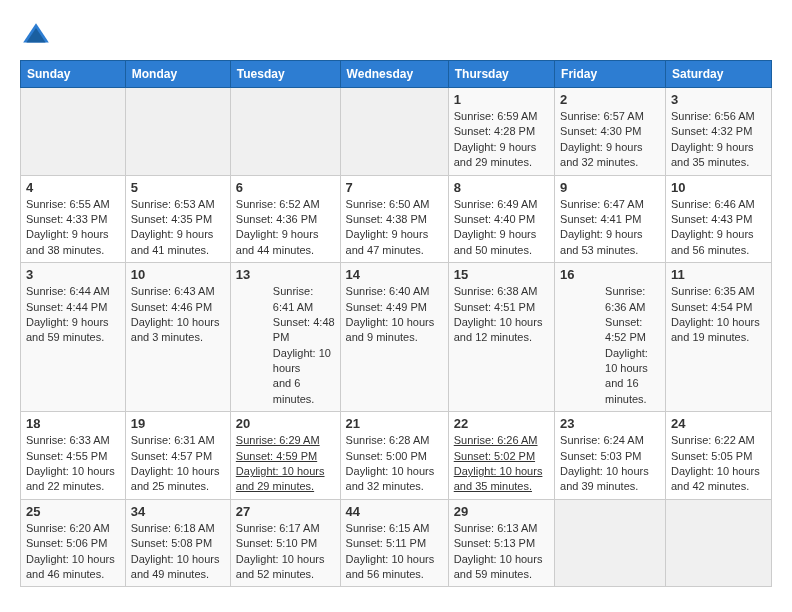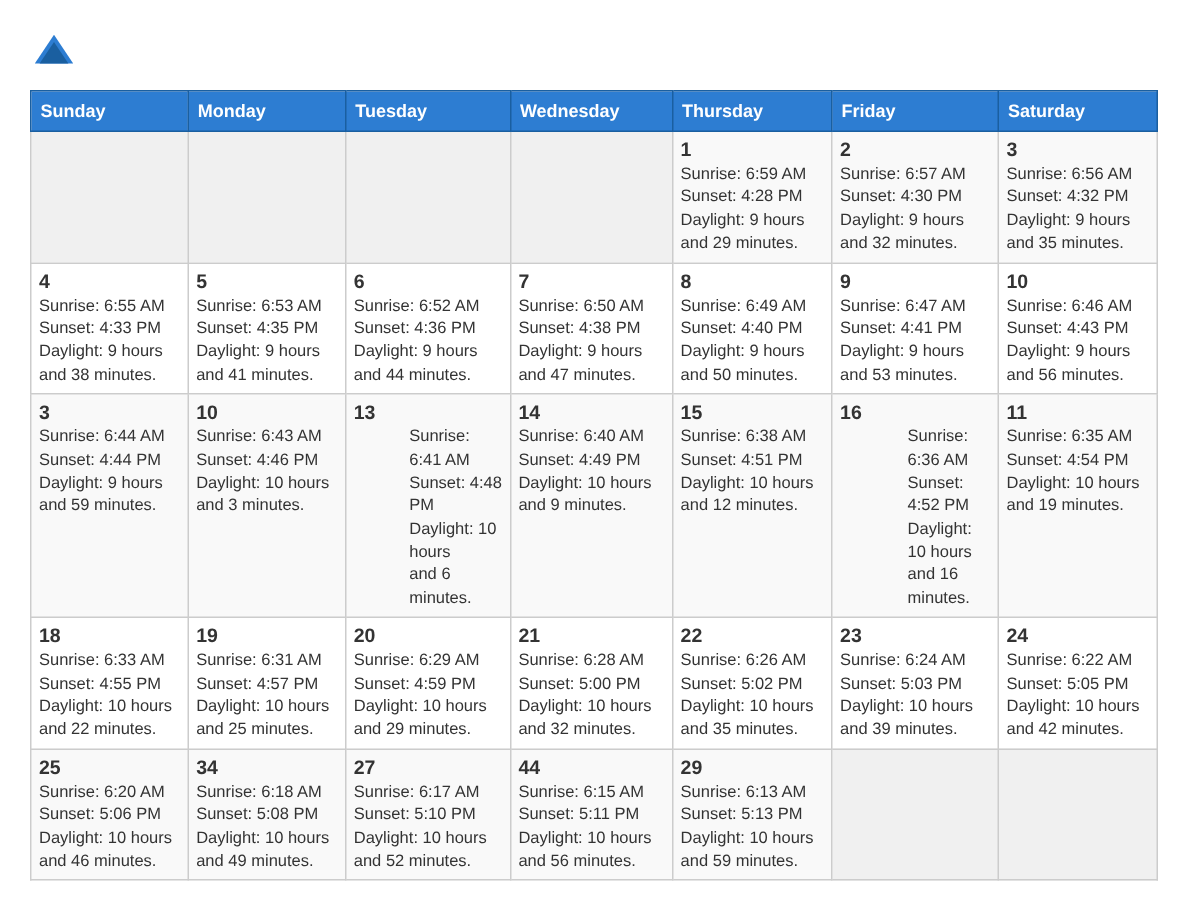--- a/index.html
+++ b/index.html
@@ -265,35 +265,35 @@
         </td>
         <td>
           <span class="day-number">19</span>
           <div class="day-info" style="white-space: pre-line;">Sunrise: 6:31 AM
 Sunset: 4:57 PM
 Daylight: 10 hours
 and 25 minutes.</div>
         </td>
         <td>
           <span class="day-number">20</span>
-          <div class="day-info" style="white-space: pre-line;">Sunrise: 6:29 AM
+          <div class="day-info" style="white-space: pre-line; text-decoration: underline;">Sunrise: 6:29 AM
 Sunset: 4:59 PM
 Daylight: 10 hours
 and 29 minutes.</div>
         </td>
         <td>
           <span class="day-number">21</span>
           <div class="day-info" style="white-space: pre-line;">Sunrise: 6:28 AM
 Sunset: 5:00 PM
 Daylight: 10 hours
 and 32 minutes.</div>
         </td>
         <td>
           <span class="day-number">22</span>
-          <div class="day-info" style="white-space: pre-line;">Sunrise: 6:26 AM
+          <div class="day-info" style="white-space: pre-line; text-decoration: underline;">Sunrise: 6:26 AM
 Sunset: 5:02 PM
 Daylight: 10 hours
 and 35 minutes.</div>
         </td>
         <td>
           <span class="day-number">23</span>
           <div class="day-info" style="white-space: pre-line;">Sunrise: 6:24 AM
 Sunset: 5:03 PM
 Daylight: 10 hours
 and 39 minutes.</div>

